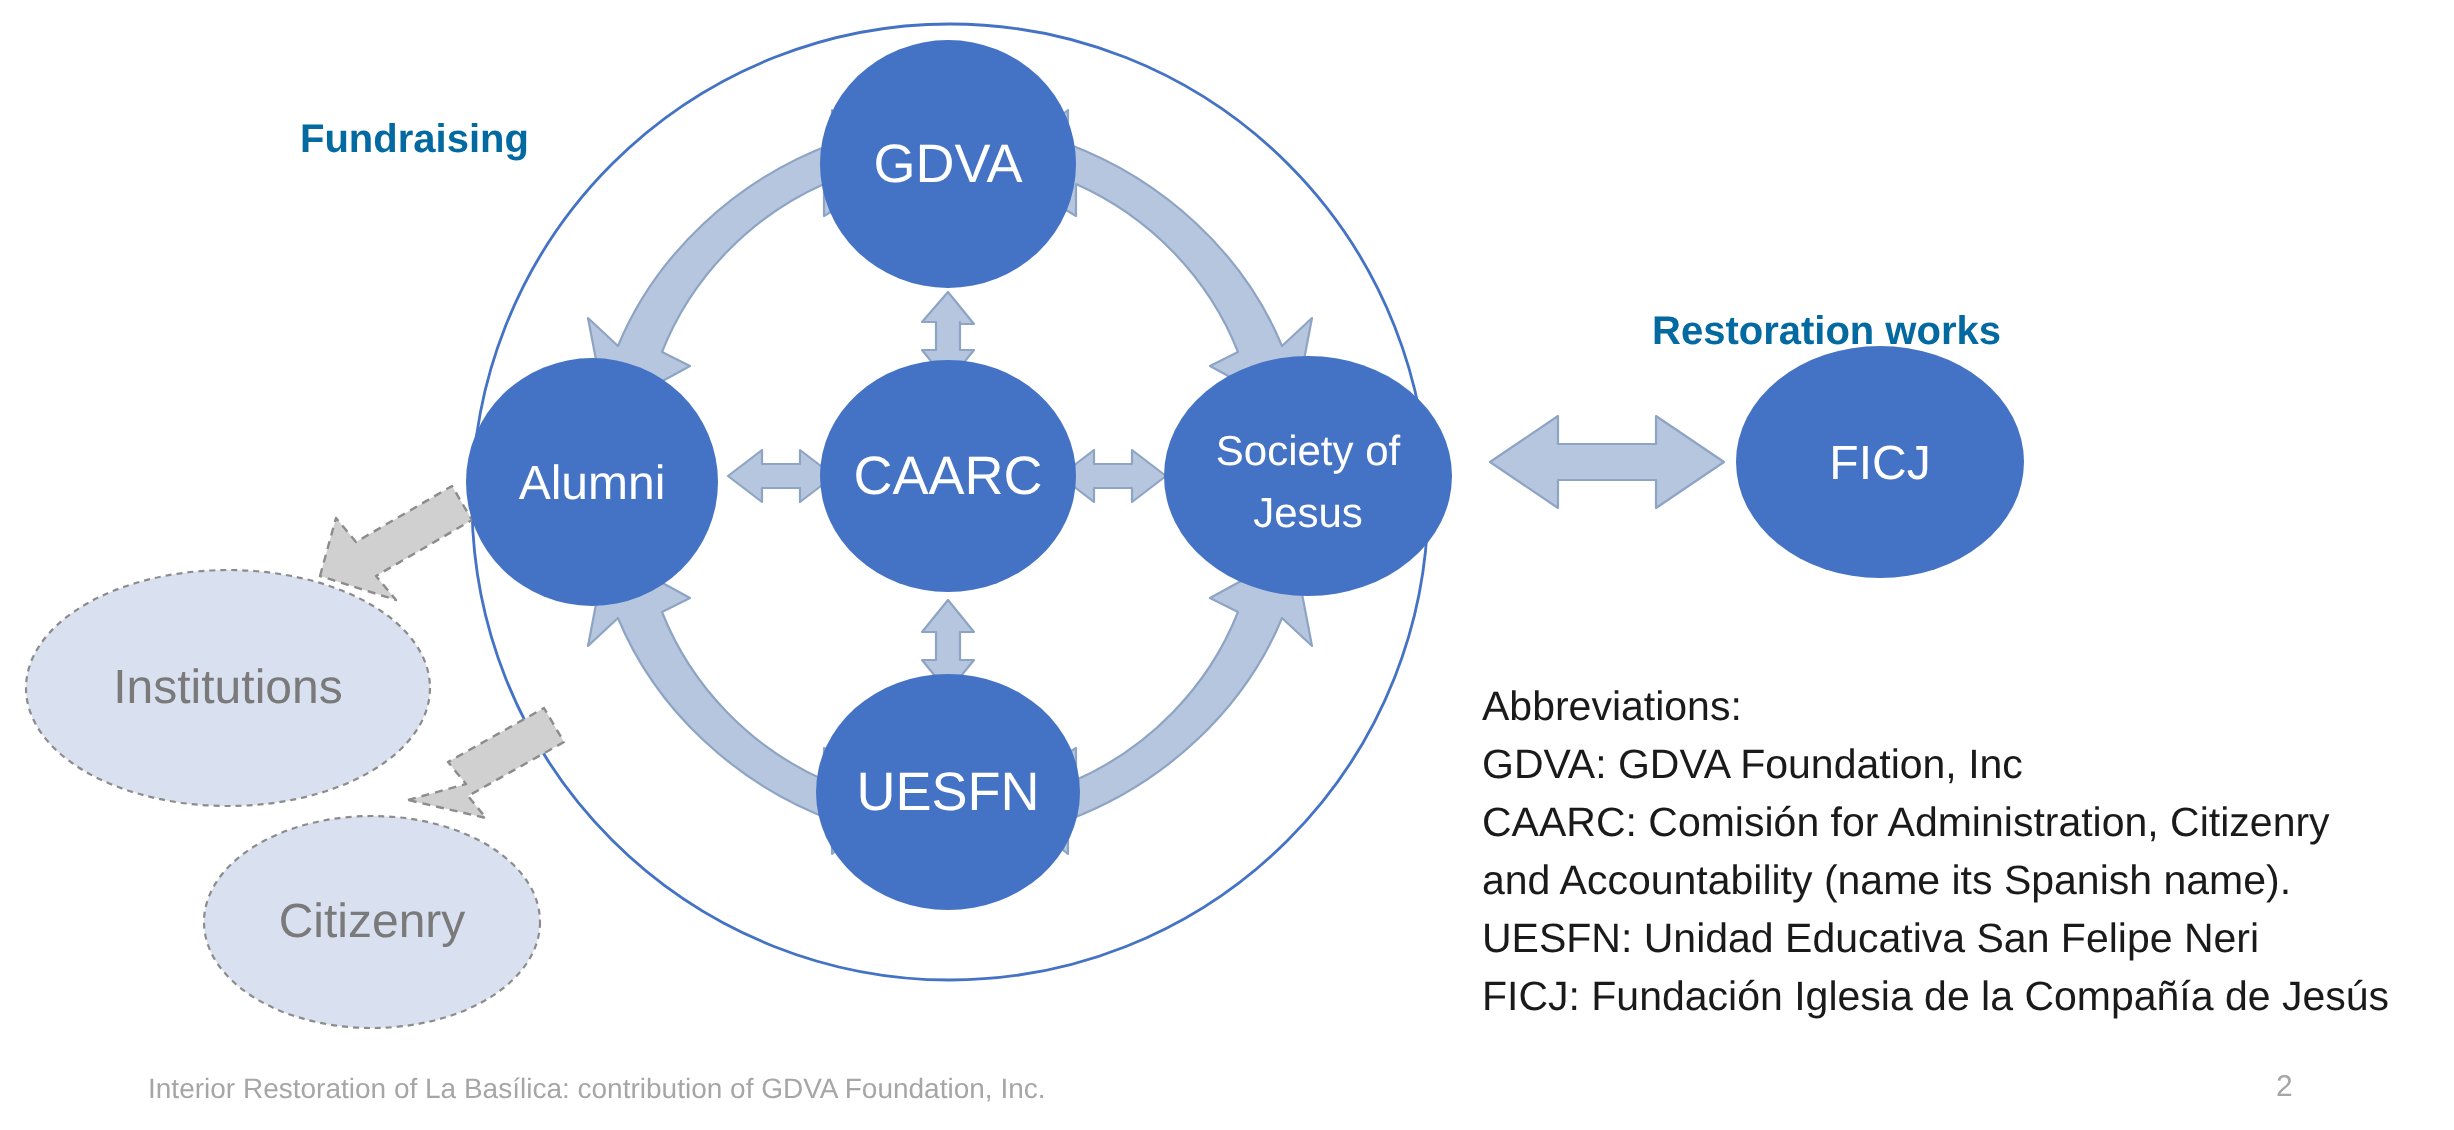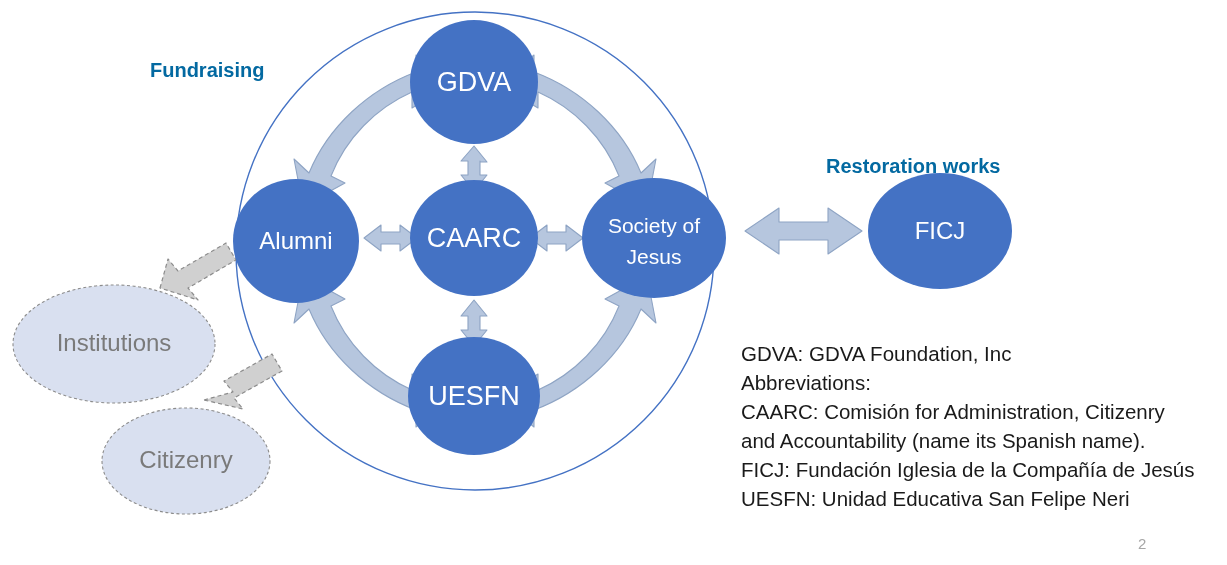--- a/index.html
+++ b/index.html
@@ -183,24 +183,25 @@
       <text class="node-label node-label-md" x="940" y="233">FICJ</text>
     </g>
 
   </svg>
 
   <div class="section-label" id="label-fundraising">Fundraising</div>
 
   <div class="section-label" id="label-restoration">Restoration works</div>
 
   <div id="abbrev-block">
+    <div class="abbrev-line">Abbreviations:</div>
     <div class="abbrev-line">GDVA: GDVA Foundation, Inc</div>
-    <div class="abbrev-line">Abbreviations:</div>
     <div class="abbrev-line">CAARC: Comisión for Administration, Citizenry</div>
     <div class="abbrev-line">and Accountability (name its Spanish name).</div>
+    <div class="abbrev-line">UESFN: Unidad Educativa San Felipe Neri</div>
     <div class="abbrev-line">FICJ: Fundación Iglesia de la Compañía de Jesús</div>
-    <div class="abbrev-line">UESFN: Unidad Educativa San Felipe Neri</div>
   </div>
 
+  <div id="footer-note">Interior Restoration of La Basílica: contribution of GDVA Foundation, Inc.</div>
 
   <div id="page-number">2</div>
 
 </div>
 
 </body></html>

